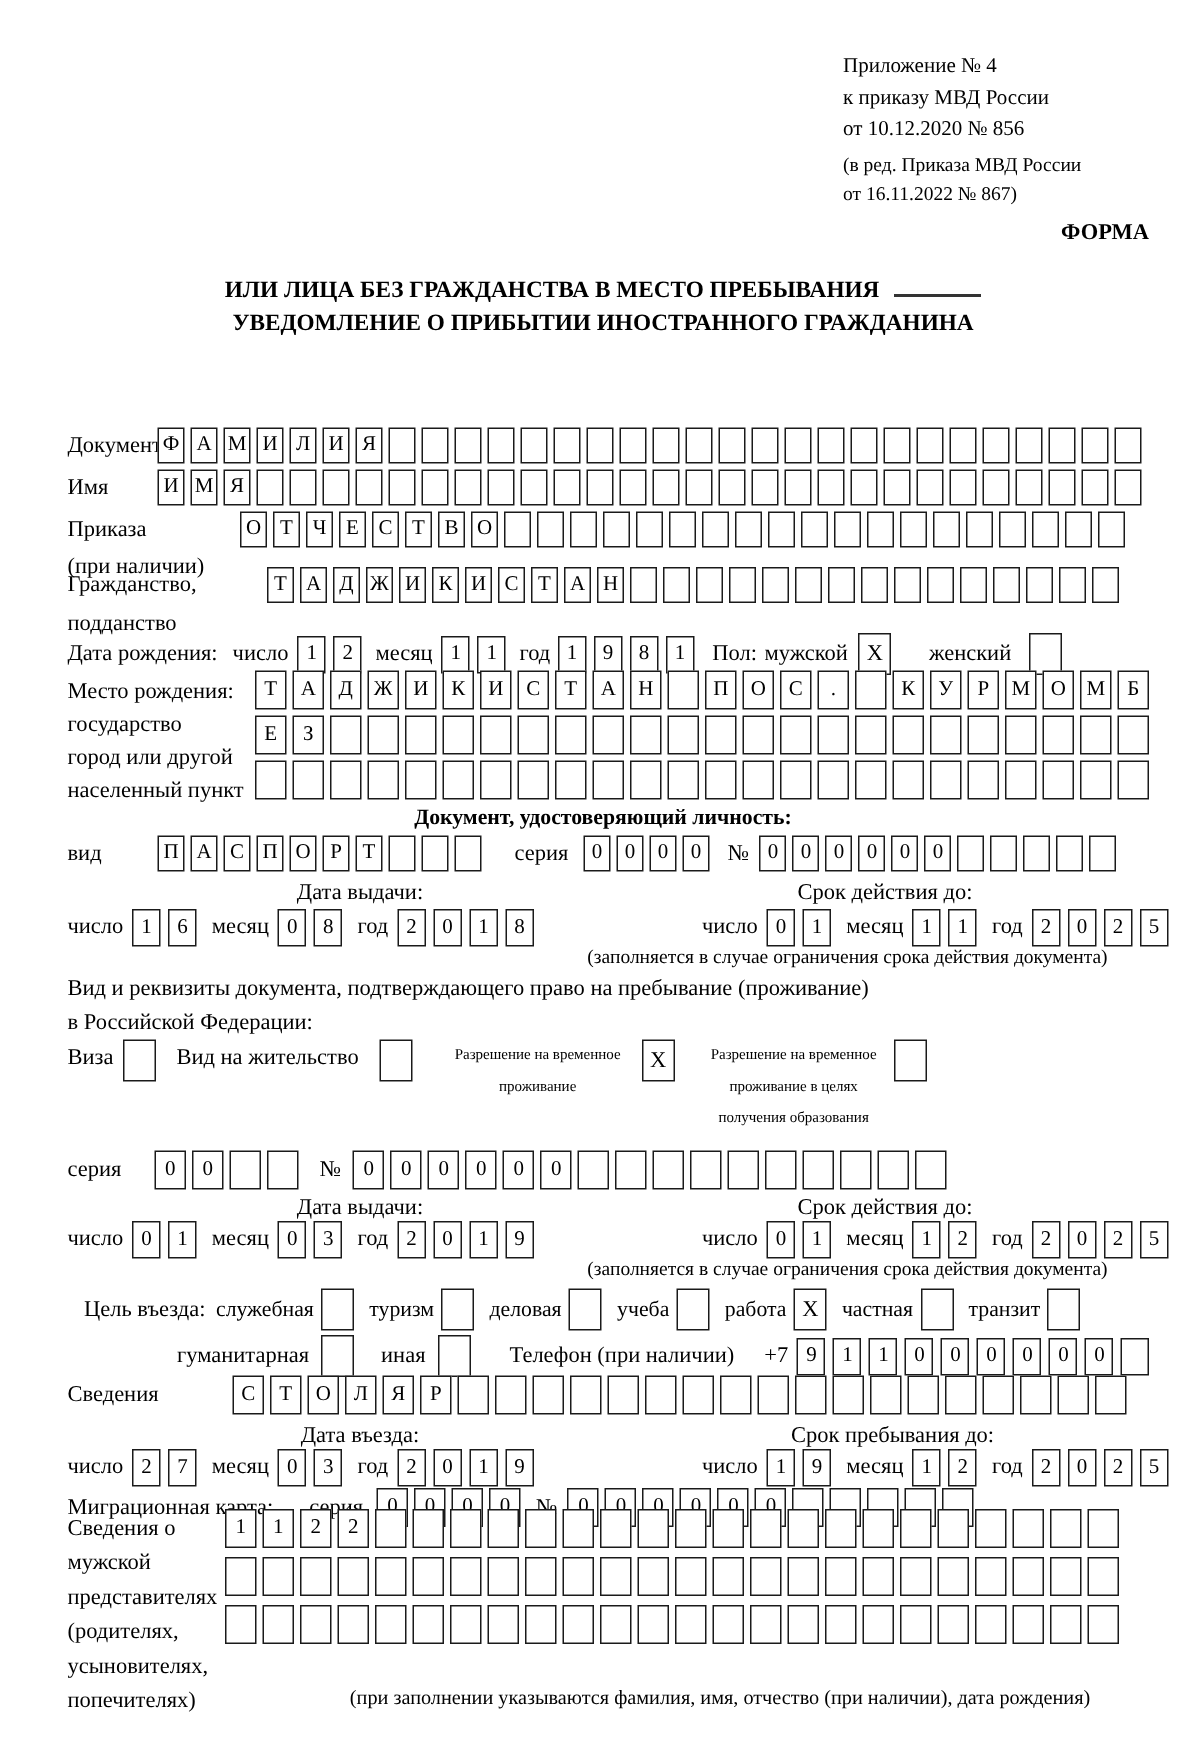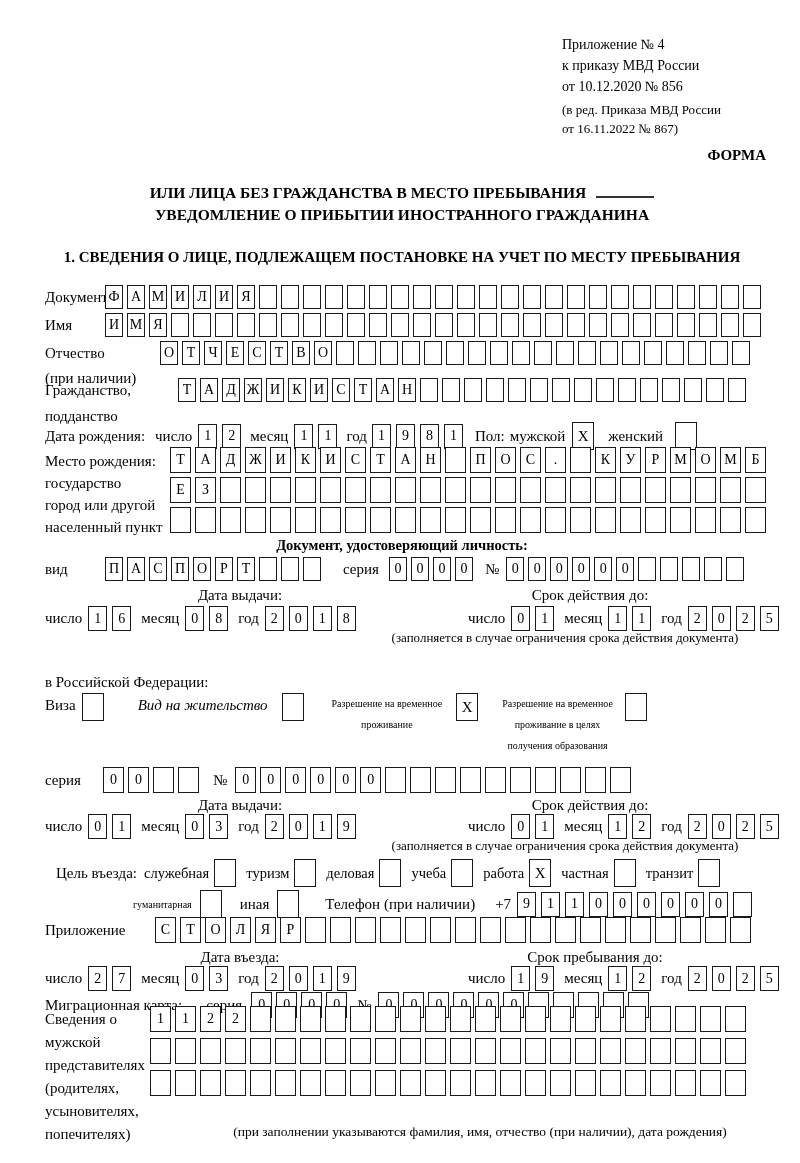--- a/index.html
+++ b/index.html
@@ -42,21 +42,20 @@
     <div class="ref sub">от 16.11.2022 № 867)</div>
   </div>
 
   <div class="abs bold" style="left:560px;top:147px;width:206px;text-align:right;font-size:15px;">ФОРМА</div>
 
   <div class="abs bold center" style="left:56px;top:182px;width:692px;font-size:15.5px;line-height:22px;">
     <div><span>ИЛИ ЛИЦА БЕЗ ГРАЖДАНСТВА В МЕСТО ПРЕБЫВАНИЯ</span><span class="tunder"></span></div>
     <div>УВЕДОМЛЕНИЕ О ПРИБЫТИИ ИНОСТРАННОГО ГРАЖДАНИНА</div>
   </div>
 
-  <div class="abs bold center" style="left:40px;top:249px;width:724px;font-size:15px;">1. СВЕДЕНИЯ О ЛИЦЕ, ПОДЛЕЖАЩЕМ ПОСТАНОВКЕ НА УЧЕТ ПО МЕСТУ ПРЕБЫВАНИЯ</div>
 
   <div class="abs row" style="left:45px;top:285px;">
     <span class="lbl" style="width:60px;padding-top:3px;">Документ</span>
     <span class="cells">
         <span class="cell">Ф</span>
         <span class="cell">А</span>
         <span class="cell">М</span>
         <span class="cell">И</span>
         <span class="cell">Л</span>
         <span class="cell">И</span>
@@ -118,21 +117,21 @@
         <span class="cell"></span>
         <span class="cell"></span>
         <span class="cell"></span>
         <span class="cell"></span>
         <span class="cell"></span>
       </span>
   </div>
 
   <div class="abs row" style="left:45px;top:341px;">
     <span class="lbl" style="width:115px;padding-top:3px;">
-      <div>Отчество</div>
+      <div>Приказа</div>
       <div style="margin-top:6px;">(при наличии)</div>
     </span>
     <span class="cells">
         <span class="cell">О</span>
         <span class="cell">Т</span>
         <span class="cell">Ч</span>
         <span class="cell">Е</span>
         <span class="cell">С</span>
         <span class="cell">Т</span>
         <span class="cell">В</span>
@@ -209,21 +208,21 @@
     <span class="lbl" style="margin-right:5px;">год</span>
     <span class="cells dt" style="margin-right:12px;">
         <span class="cell">1</span>
         <span class="cell">9</span>
         <span class="cell">8</span>
         <span class="cell">1</span>
       </span>
     <span class="lbl" style="margin-right:5px;">Пол:</span>
     <span class="lbl" style="margin-right:7px;">мужской</span>
     <span class="checkbox">X</span>
-    <span class="lbl" style="margin-left:14px;margin-right:12px;">женский</span>
+    <span class="lbl" style="margin-left:25px;margin-right:12px;">женский</span>
     <span class="checkbox"></span>
   </div>
 
   <div class="abs lbl" style="left:45px;top:450px;line-height:22px;">
     <div>Место рождения:</div>
     <div>государство</div>
     <div>город или другой</div>
     <div>населенный пункт</div>
   </div>
   <div class="abs cells md" style="left:170px;top:447px;">
@@ -380,26 +379,27 @@
     <span class="lbl">год</span>
     <span class="cells dt">
         <span class="cell">2</span>
         <span class="cell">0</span>
         <span class="cell">2</span>
         <span class="cell">5</span>
       </span>
   </div>
   <div class="abs center small" style="left:370px;top:630px;width:390px;">(заполняется в случае ограничения срока действия документа)</div>
 
+  <div class="abs lbl" style="left:45px;top:650px;">Вид и реквизиты документа, подтверждающего право на пребывание (проживание)</div>
   <div class="abs lbl" style="left:45px;top:673px;">в Российской Федерации:</div>
 
   <div class="abs row" style="left:45px;top:693px;">
     <span class="lbl" style="padding-top:3px;">Виза</span>
     <span class="checkbox" style="margin-left:6px;"></span>
-    <span class="lbl" style="margin-left:34px;padding-top:3px;font-style:italic;">Вид на жительство</span>
+    <span class="lbl" style="margin-left:14px;padding-top:3px;">Вид на жительство</span>
     <span class="checkbox" style="margin-left:14px;"></span>
     <span class="multiline" style="margin-left:28px;">
       <div>Разрешение на временное</div>
       <div>проживание</div>
     </span>
     <span class="checkbox" style="margin-left:14px;">X</span>
     <span class="multiline" style="margin-left:24px;">
       <div>Разрешение на временное</div>
       <div>проживание в целях</div>
       <div>получения образования</div>
@@ -491,42 +491,42 @@
     <span class="checkbox" style="margin-right:10px;"></span>
     <span class="optlbl">работа</span>
     <span class="checkbox" style="margin-right:10px;">X</span>
     <span class="optlbl">частная</span>
     <span class="checkbox" style="margin-right:10px;"></span>
     <span class="optlbl">транзит</span>
     <span class="checkbox"></span>
   </div>
 
   <div class="abs rowc" style="left:118px;top:890px;">
-    <span class="optlbl" style="font-size:10px;margin-right:8px;margin-left:15px;">гуманитарная</span>
+    <span class="optlbl" style="font-size:15px;margin-right:8px;">гуманитарная</span>
     <span class="checkbox" style="margin-right:18px;"></span>
     <span class="optlbl" style="font-size:15px;margin-right:8px;">иная</span>
     <span class="checkbox" style="margin-right:26px;"></span>
     <span class="lbl" style="margin-right:20px;">Телефон (при наличии)</span>
     <span class="lbl" style="margin-right:6px;">+7</span>
     <span class="cells dt">
         <span class="cell">9</span>
         <span class="cell">1</span>
         <span class="cell">1</span>
         <span class="cell">0</span>
         <span class="cell">0</span>
         <span class="cell">0</span>
         <span class="cell">0</span>
         <span class="cell">0</span>
         <span class="cell">0</span>
         <span class="cell"></span>
       </span>
   </div>
 
   <div class="abs row" style="left:45px;top:917px;">
-    <span class="lbl" style="width:110px;padding-top:4px;">Приложение</span>
+    <span class="lbl" style="width:110px;padding-top:4px;">Сведения</span>
     <span class="cells md">
         <span class="cell">С</span>
         <span class="cell">Т</span>
         <span class="cell">О</span>
         <span class="cell">Л</span>
         <span class="cell">Я</span>
         <span class="cell">Р</span>
         <span class="cell"></span>
         <span class="cell"></span>
         <span class="cell"></span>

